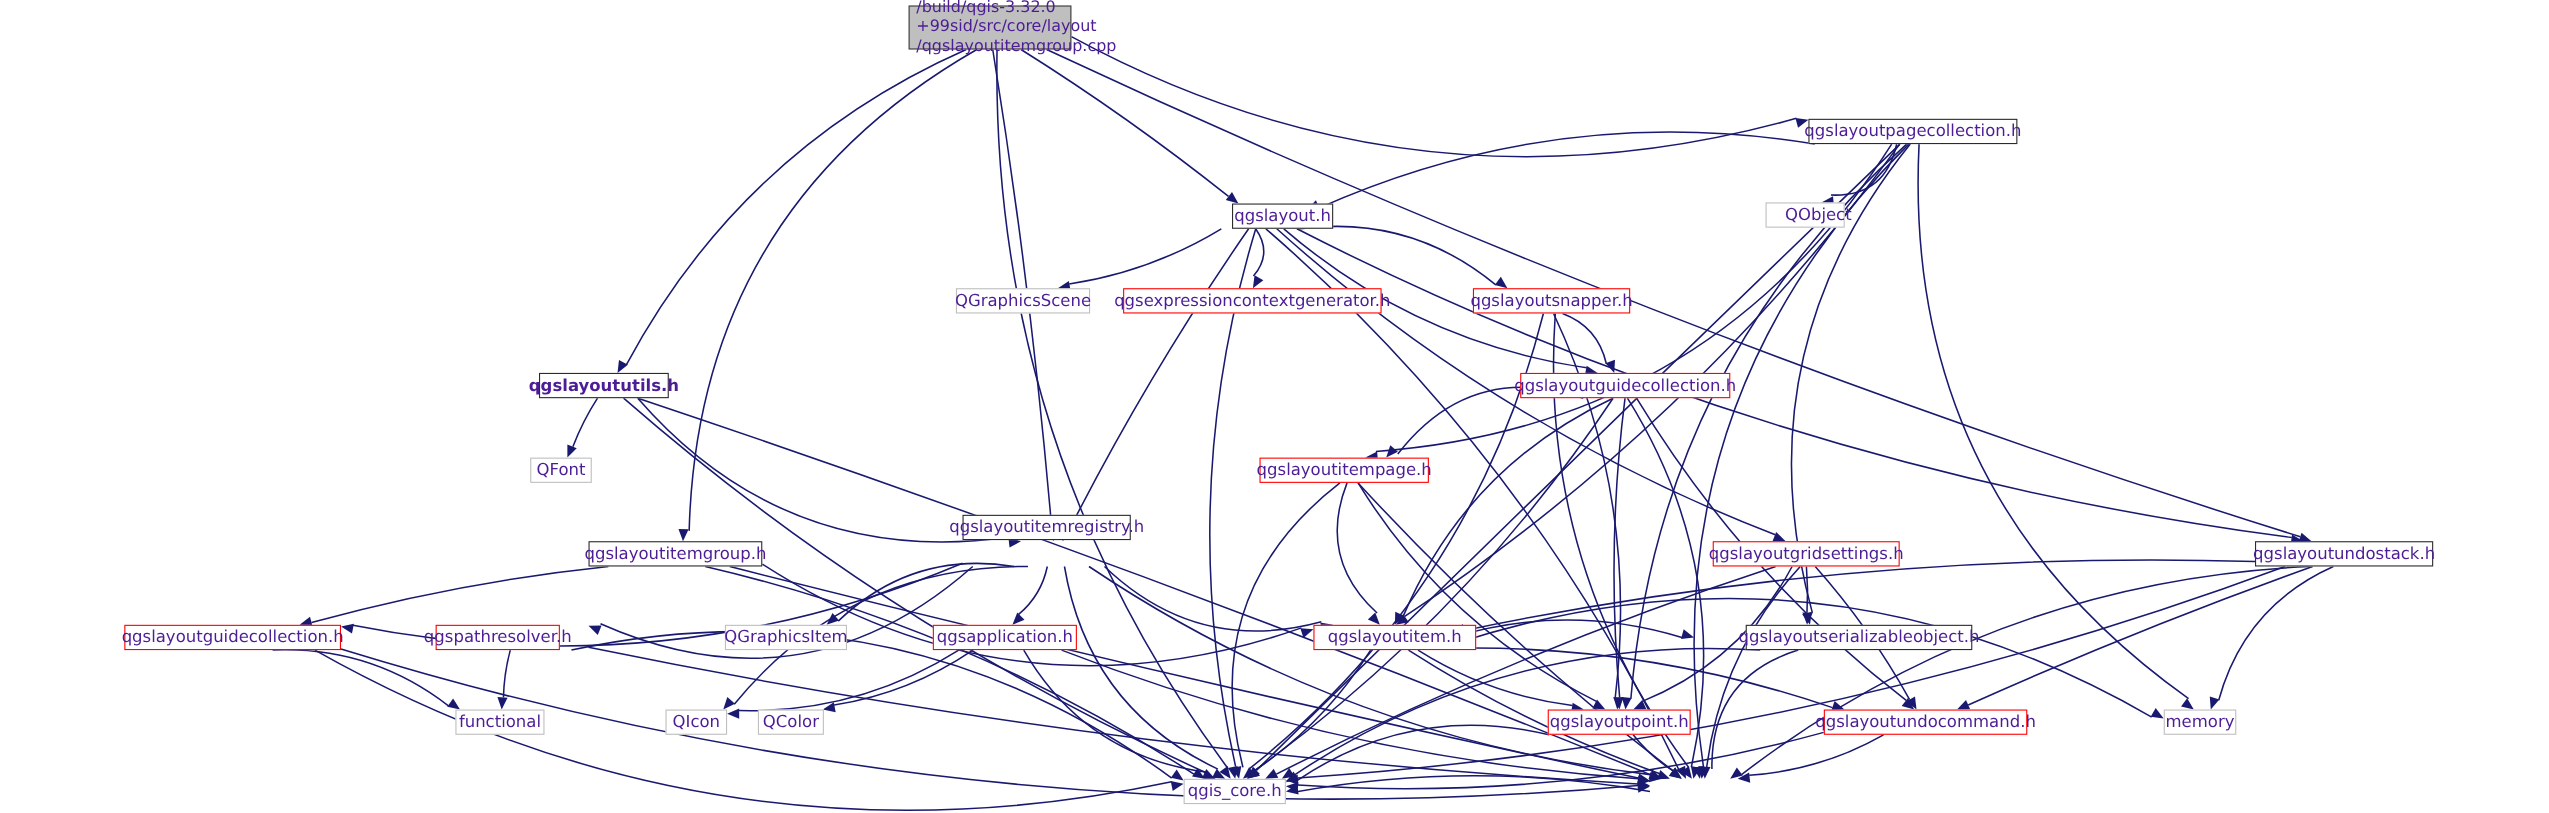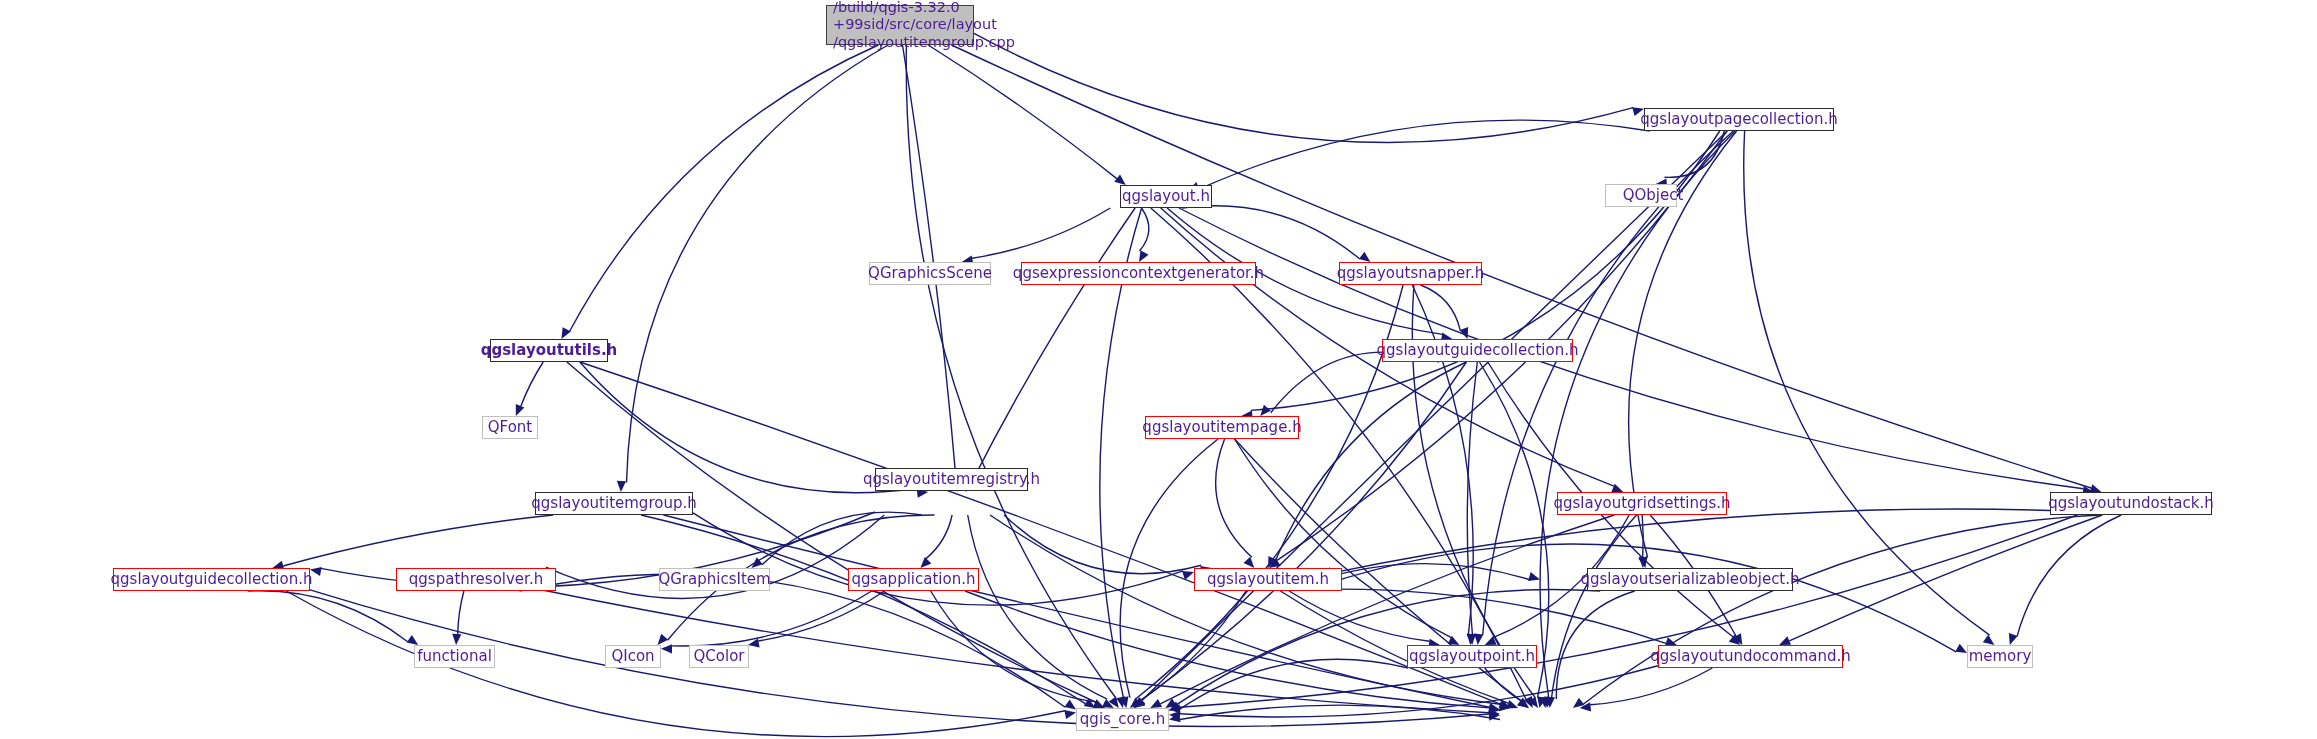--- a/index.html
+++ b/index.html
@@ -234,21 +234,21 @@
       <div class="node k-red" style="left: 1339px; top: 262px; width: 143px; height: 23px;"><span class="node-label">qgslayoutsnapper.h</span></div>
       <div class="node k-red" style="left: 1382px; top: 339px; width: 191px; height: 23px;"><span class="node-label">qgslayoutguidecollection.h</span></div>
       <div class="node k-black" style="left: 490px; top: 339px; width: 118px; height: 23px; font-weight: bold;"><span class="node-label">qgslayoututils.h</span></div>
       <div class="node k-grey" style="left: 482px; top: 416px; width: 56px; height: 23px;"><span class="node-label">QFont</span></div>
       <div class="node k-red" style="left: 1145px; top: 416px; width: 154px; height: 23px;"><span class="node-label">qgslayoutitempage.h</span></div>
       <div class="node k-black" style="left: 535px; top: 492px; width: 158px; height: 23px;"><span class="node-label">qgslayoutitemgroup.h</span></div>
       <div class="node k-black" style="left: 875px; top: 468px; width: 153px; height: 23px;"><span class="node-label">qgslayoutitemregistry.h</span></div>
       <div class="node k-red" style="left: 1557px; top: 492px; width: 170px; height: 23px;"><span class="node-label">qgslayoutgridsettings.h</span></div>
       <div class="node k-black" style="left: 2050px; top: 492px; width: 162px; height: 23px;"><span class="node-label">qgslayoutundostack.h</span></div>
       <div class="node k-red" style="left: 113px; top: 568px; width: 197px; height: 23px;"><span class="node-label">qgslayoutguidecollection.h</span></div>
-      <div class="node k-red" style="left: 396px; top: 568px; width: 160px; height: 23px;"><span class="node-label">qgspathresolver.h</span></div>
+      <div class="node k-red" style="left: 396px; top: 568px; width: 113px; height: 23px;"><span class="node-label">qgspathresolver.h</span></div>
       <div class="node k-grey" style="left: 659px; top: 568px; width: 111px; height: 23px;"><span class="node-label">QGraphicsItem</span></div>
       <div class="node k-red" style="left: 848px; top: 568px; width: 131px; height: 23px;"><span class="node-label">qgsapplication.h</span></div>
       <div class="node k-red" style="left: 1194px; top: 568px; width: 148px; height: 23px;"><span class="node-label">qgslayoutitem.h</span></div>
       <div class="node k-black" style="left: 1587px; top: 568px; width: 206px; height: 23px;"><span class="node-label">qgslayoutserializableobject.h</span></div>
       <div class="node k-grey" style="left: 414px; top: 645px; width: 81px; height: 23px;"><span class="node-label">functional</span></div>
       <div class="node k-grey" style="left: 605px; top: 645px; width: 56px; height: 23px;"><span class="node-label">QIcon</span></div>
       <div class="node k-grey" style="left: 689px; top: 645px; width: 60px; height: 23px;"><span class="node-label">QColor</span></div>
       <div class="node k-red" style="left: 1407px; top: 645px; width: 130px; height: 23px;"><span class="node-label">qgslayoutpoint.h</span></div>
       <div class="node k-red" style="left: 1658px; top: 645px; width: 185px; height: 23px;"><span class="node-label">qgslayoutundocommand.h</span></div>
       <div class="node k-grey" style="left: 1967px; top: 645px; width: 66px; height: 23px;"><span class="node-label">memory</span></div>

